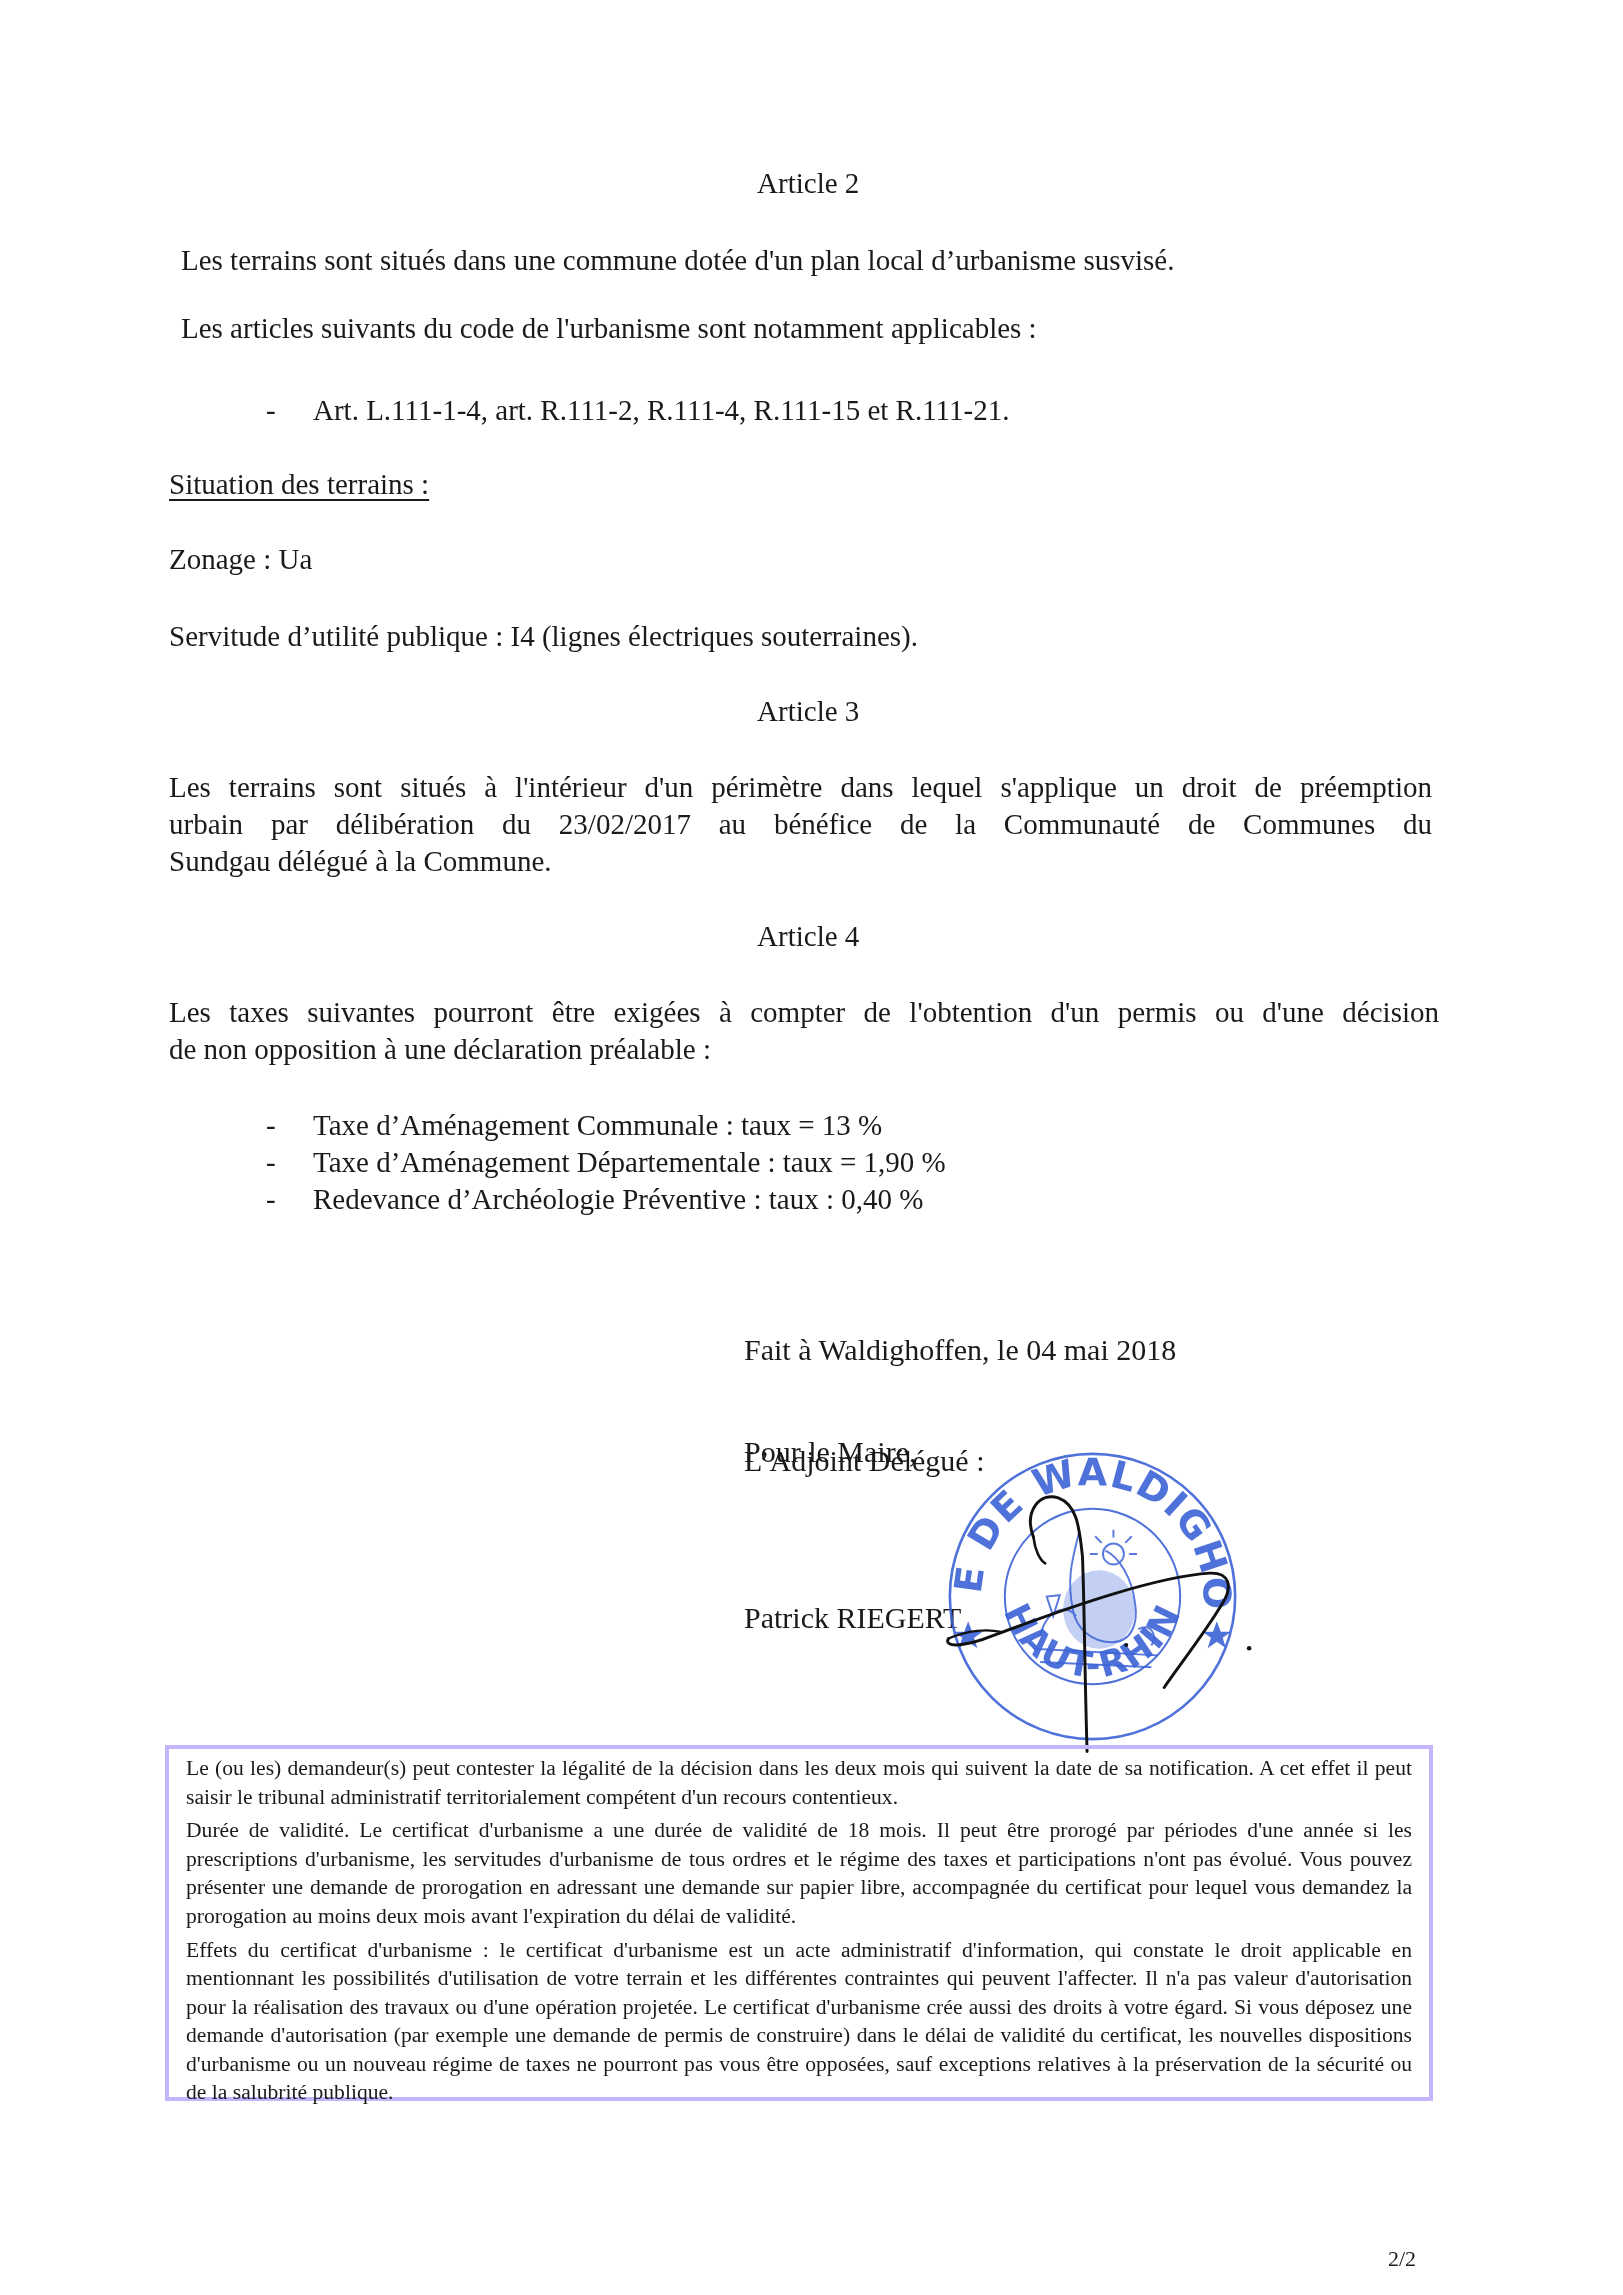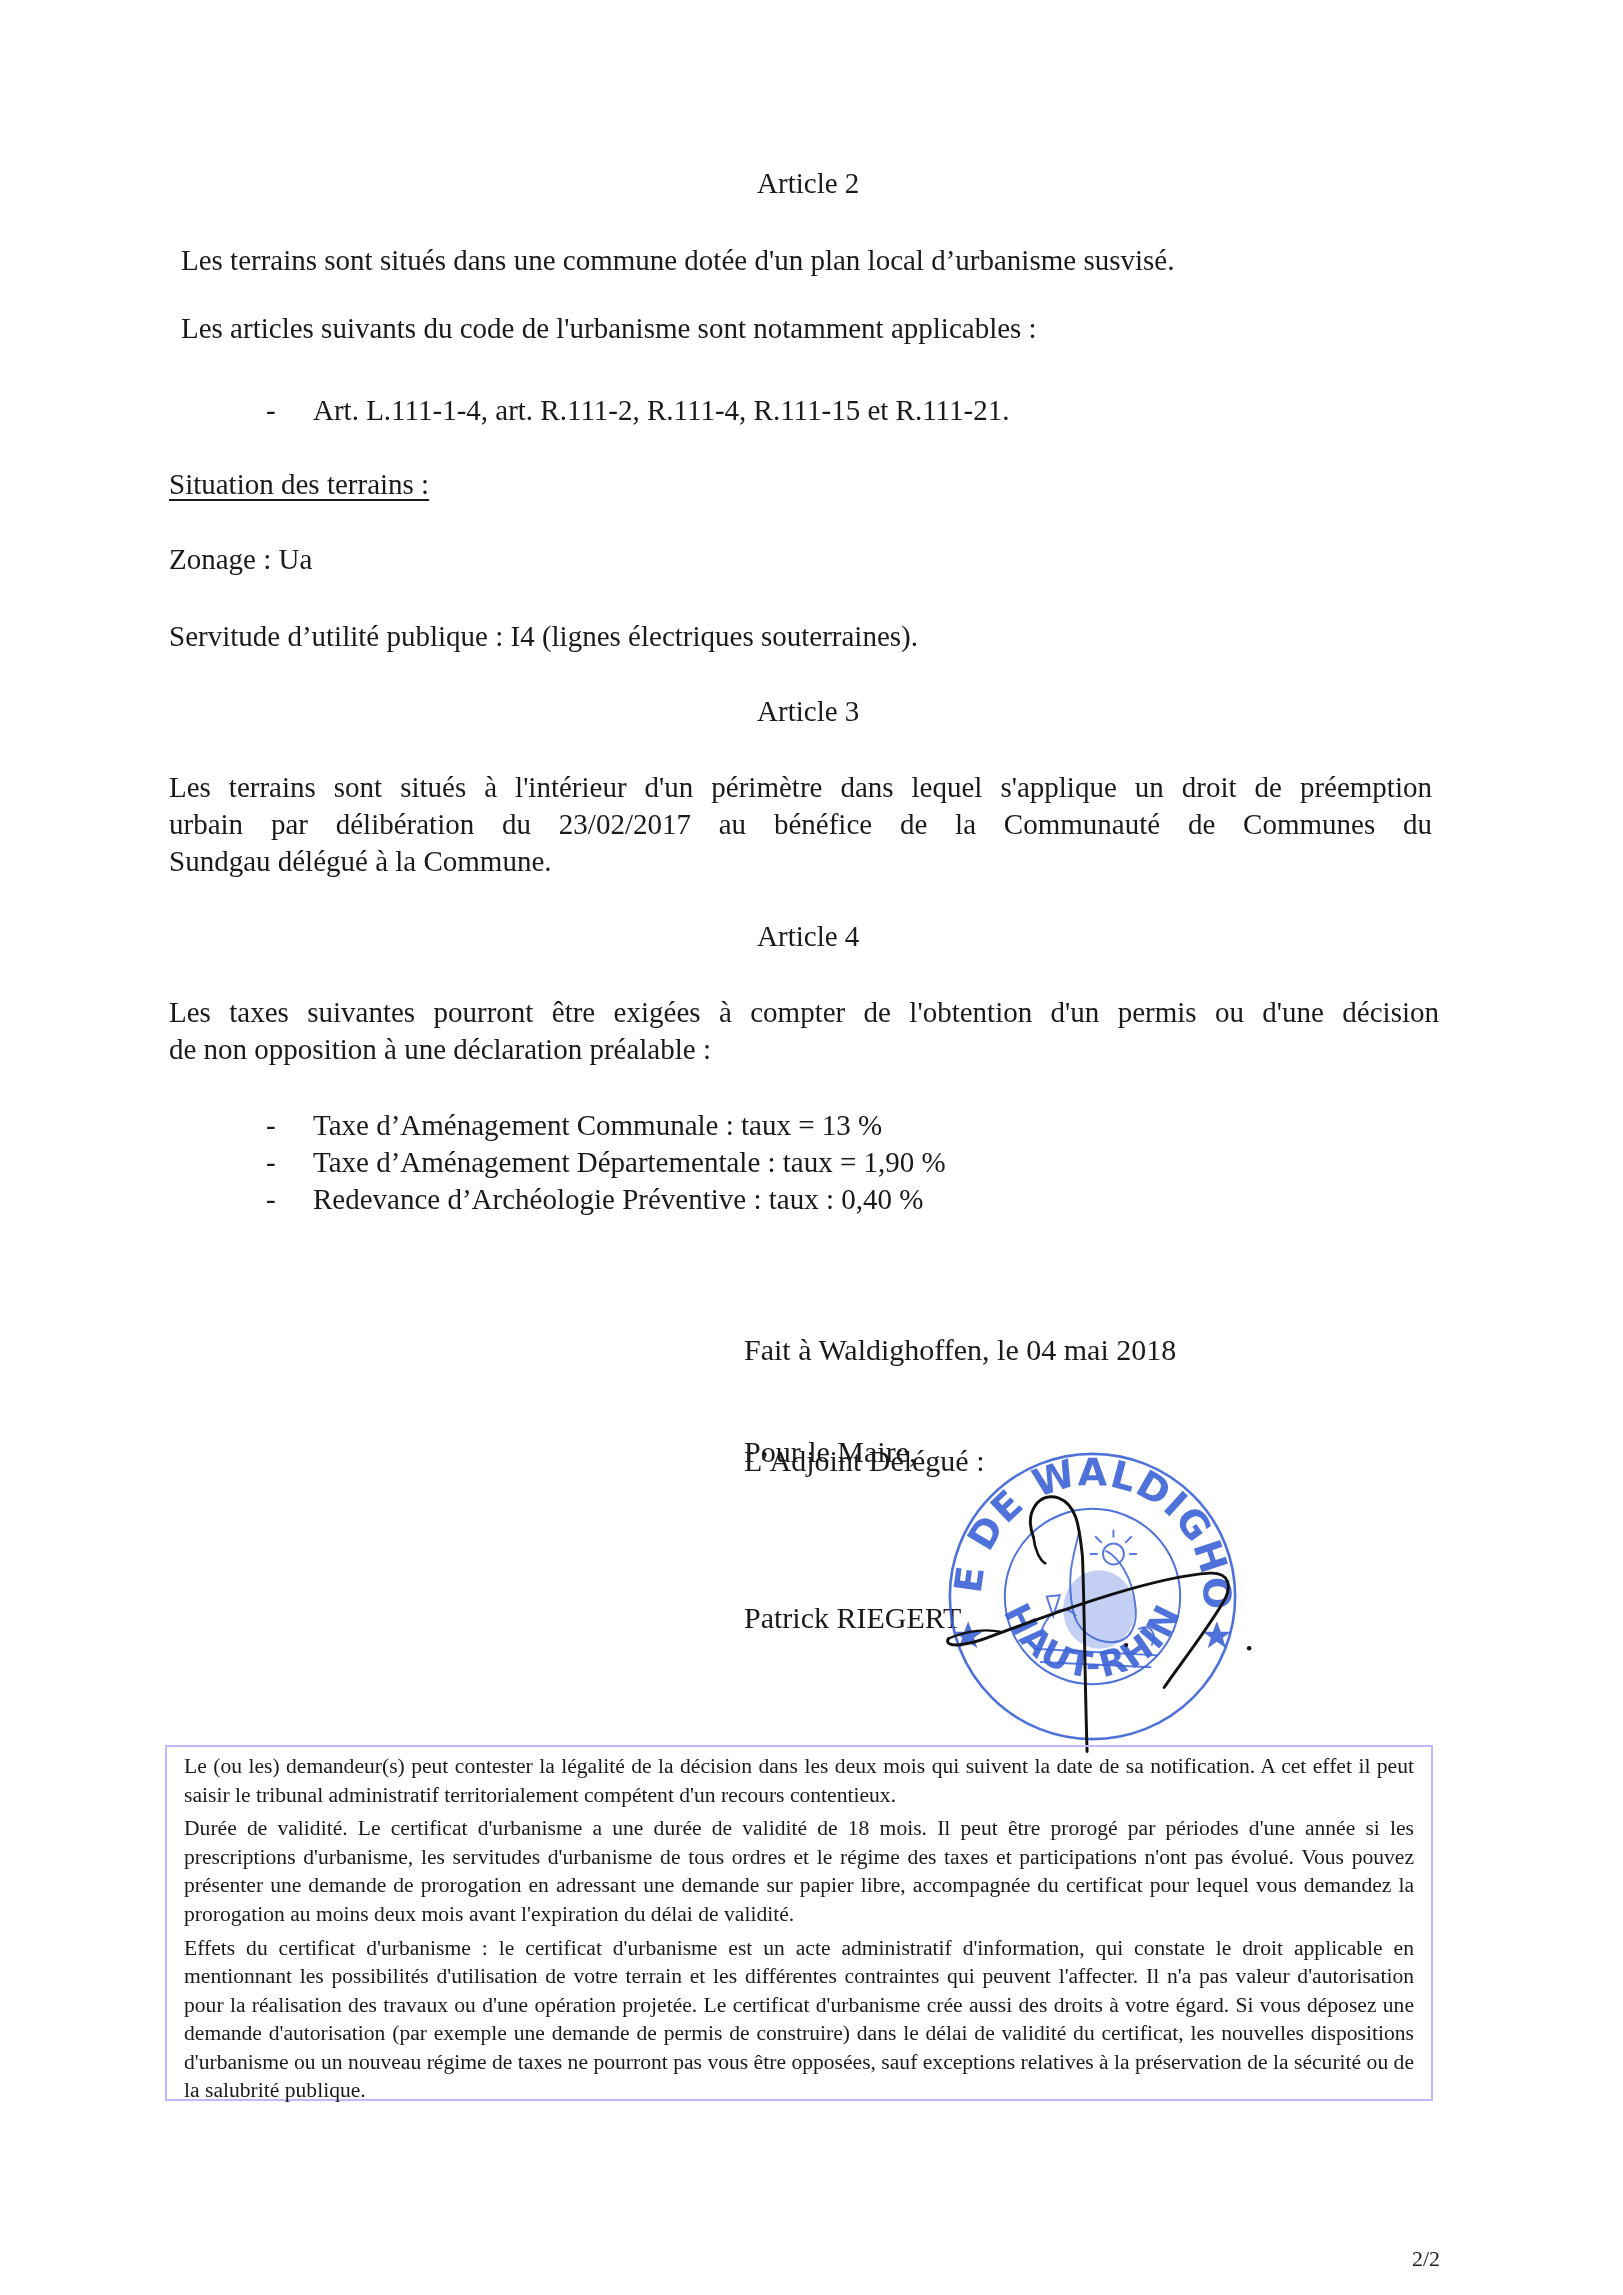--- a/index.html
+++ b/index.html
@@ -8,21 +8,21 @@
   .abs { position: absolute; white-space: nowrap; }
   .body-text { font-size: 29px; line-height: 37px; }
   .heading { font-size: 29px; line-height: 37px; text-align: center; width: 1623px; left: 0; }
   .heading span { position: relative; left: -3.3px; }
   .underline { text-decoration: underline; text-decoration-thickness: 2px; text-underline-offset: 4.6px; }
   .justify { white-space: normal; text-align: justify; text-align-last: left; }
   .bullet-row { display: flex; align-items: baseline; }
   .bullet-dash { display: inline-block; width: 47px; font-size: 29px; }
   .sig-text { font-size: 30px; line-height: 38px; font-family: "Liberation Serif", serif; }
   .notice { position: absolute; left: 165px; top: 1745px; width: 1268px; height: 356px;
-            border: 2px solid #c4b5fd; box-sizing: border-box; padding: 5.2px 17px 0 17px;
+            border: 4px solid #c4b5fd; box-sizing: border-box; padding: 5.2px 17px 0 17px;
             font-size: 21.6px; line-height: 28.5px; font-family: "Liberation Serif", serif; }
   .notice p { margin: 0 0 5.2px 0; text-align: justify; text-align-last: left; }
   .page-num { font-size: 22px; }
   .stamp { position: absolute; left: 942px; top: 1446px; width: 301px; height: 301px; }
   .signature { position: absolute; left: 942px; top: 1439px; width: 379px; height: 314px; pointer-events: none; }
 </style>
 </head>
 <body>
 
 <div class="abs heading" style="top:165px;">
@@ -116,14 +116,14 @@
   <circle cx="470" cy="320" r="3.5" fill="#111"></circle>
   <circle cx="282" cy="315" r="3" fill="#111"></circle>
 </svg>
 
 <div class="notice">
   <p>Le (ou les) demandeur(s) peut contester la légalité de la décision dans les deux mois qui suivent la date de sa notification. A cet effet il peut saisir le tribunal administratif territorialement compétent d'un recours contentieux.</p>
   <p>Durée de validité. Le certificat d'urbanisme a une durée de validité de 18 mois. Il peut être prorogé par périodes d'une année si les prescriptions d'urbanisme, les servitudes d'urbanisme de tous ordres et le régime des taxes et participations n'ont pas évolué. Vous pouvez présenter une demande de prorogation en adressant une demande sur papier libre, accompagnée du certificat pour lequel vous demandez la prorogation au moins deux mois avant l'expiration du délai de validité.</p>
   <p>Effets du certificat d'urbanisme : le certificat d'urbanisme est un acte administratif d'information, qui constate le droit applicable en mentionnant les possibilités d'utilisation de votre terrain et les différentes contraintes qui peuvent l'affecter. Il n'a pas valeur d'autorisation pour la réalisation des travaux ou d'une opération projetée. Le certificat d'urbanisme crée aussi des droits à votre égard. Si vous déposez une demande d'autorisation (par exemple une demande de permis de construire) dans le délai de validité du certificat, les nouvelles dispositions d'urbanisme ou un nouveau régime de taxes ne pourront pas vous être opposées, sauf exceptions relatives à la préservation de la sécurité ou de la salubrité publique.</p>
 </div>
 
-<div class="abs page-num" style="left:1388px; top:2246px;margin-left:24px;">2/2</div>
+<div class="abs page-num" style="left:1388px; top:2246px;">2/2</div>
 
 
 </body></html>

